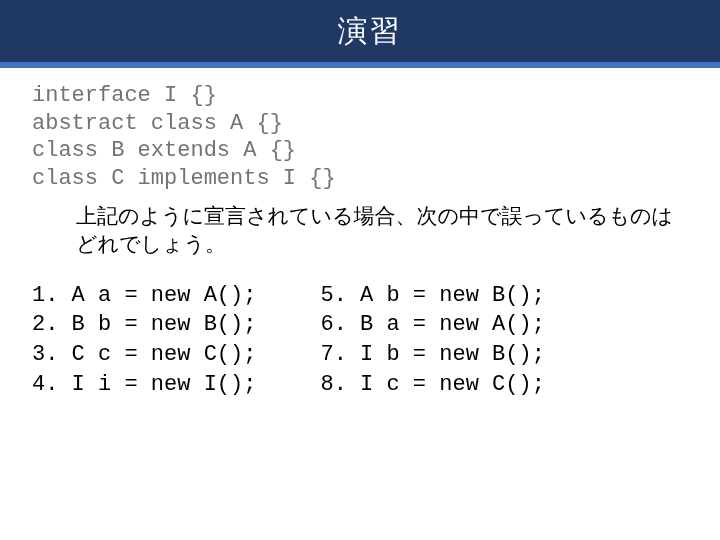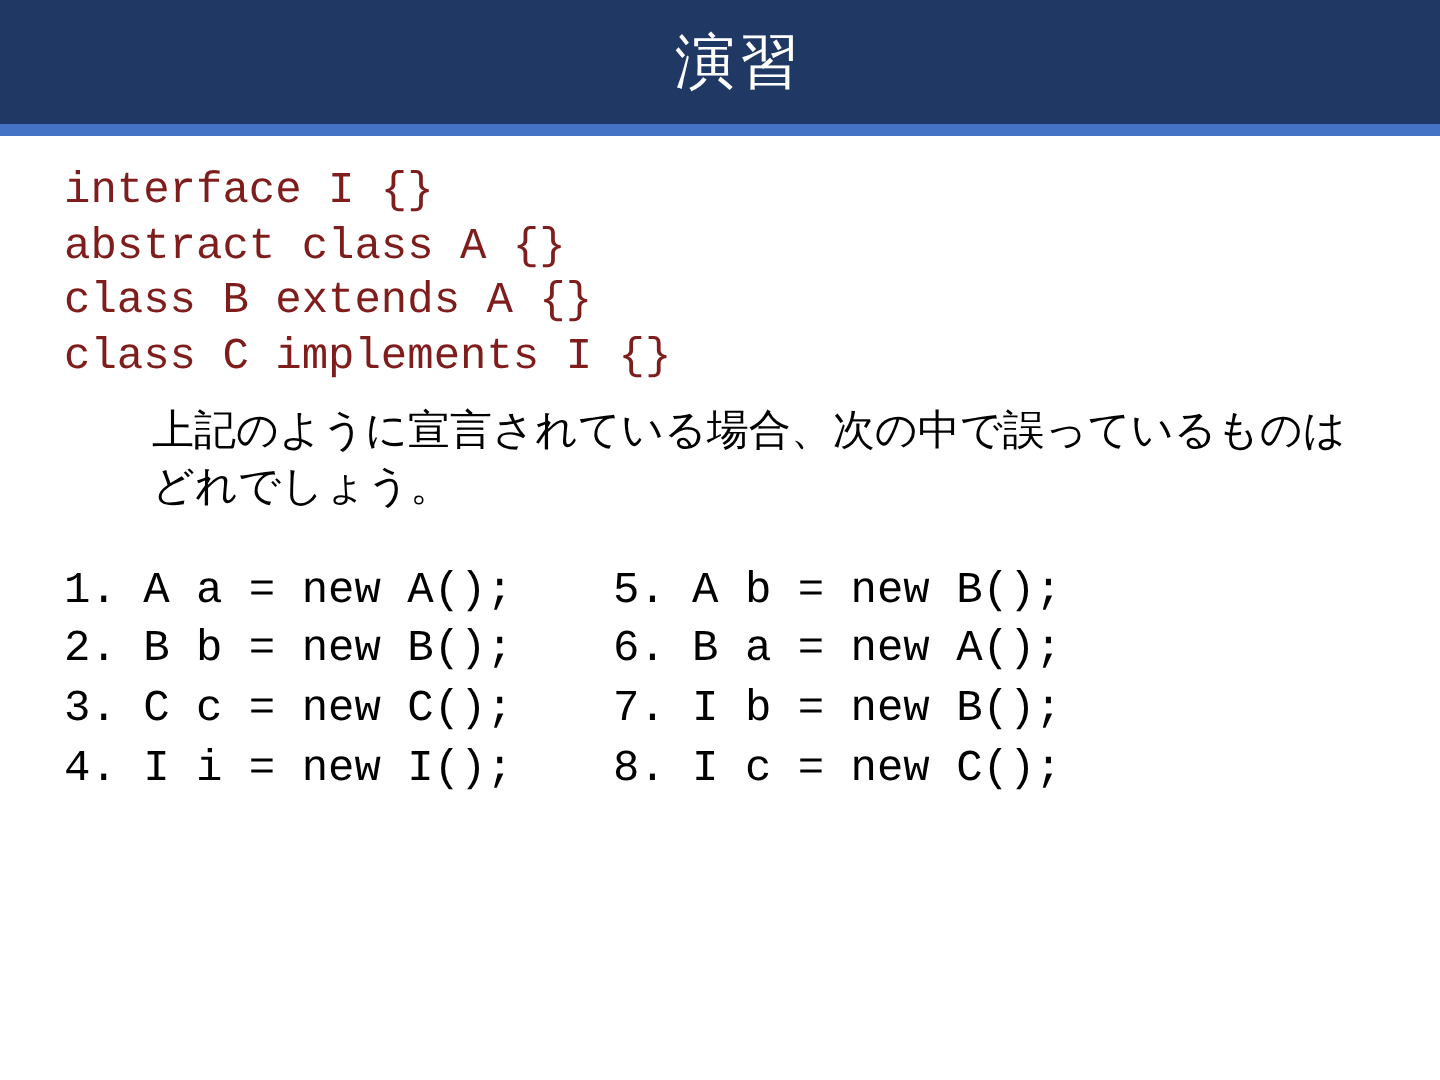--- a/index.html
+++ b/index.html
@@ -28,34 +28,34 @@
     height: 6px;
     background: #4472c4;
   }
   .content {
     padding: 14px 32px 0 32px;
   }
   .code-decl {
     font-family: "Consolas", "Courier New", monospace;
     font-size: 22px;
     line-height: 1.25;
-    color: #7f1d1d;
+    color: #737373;
     white-space: pre;
     margin-bottom: 10px;
   }
   .question {
     font-size: 21px;
     line-height: 1.35;
     color: #000000;
     margin-bottom: 22px;
     margin-left: 44px;
   }
   .options {
     display: flex;
-    gap: 50px;
+    gap: 64px;
   }
   .option-col {
     font-family: "Consolas", "Courier New", monospace;
     font-size: 22px;
     line-height: 1.35;
     color: #000000;
     white-space: pre;
   }
 </style>
 </head>

